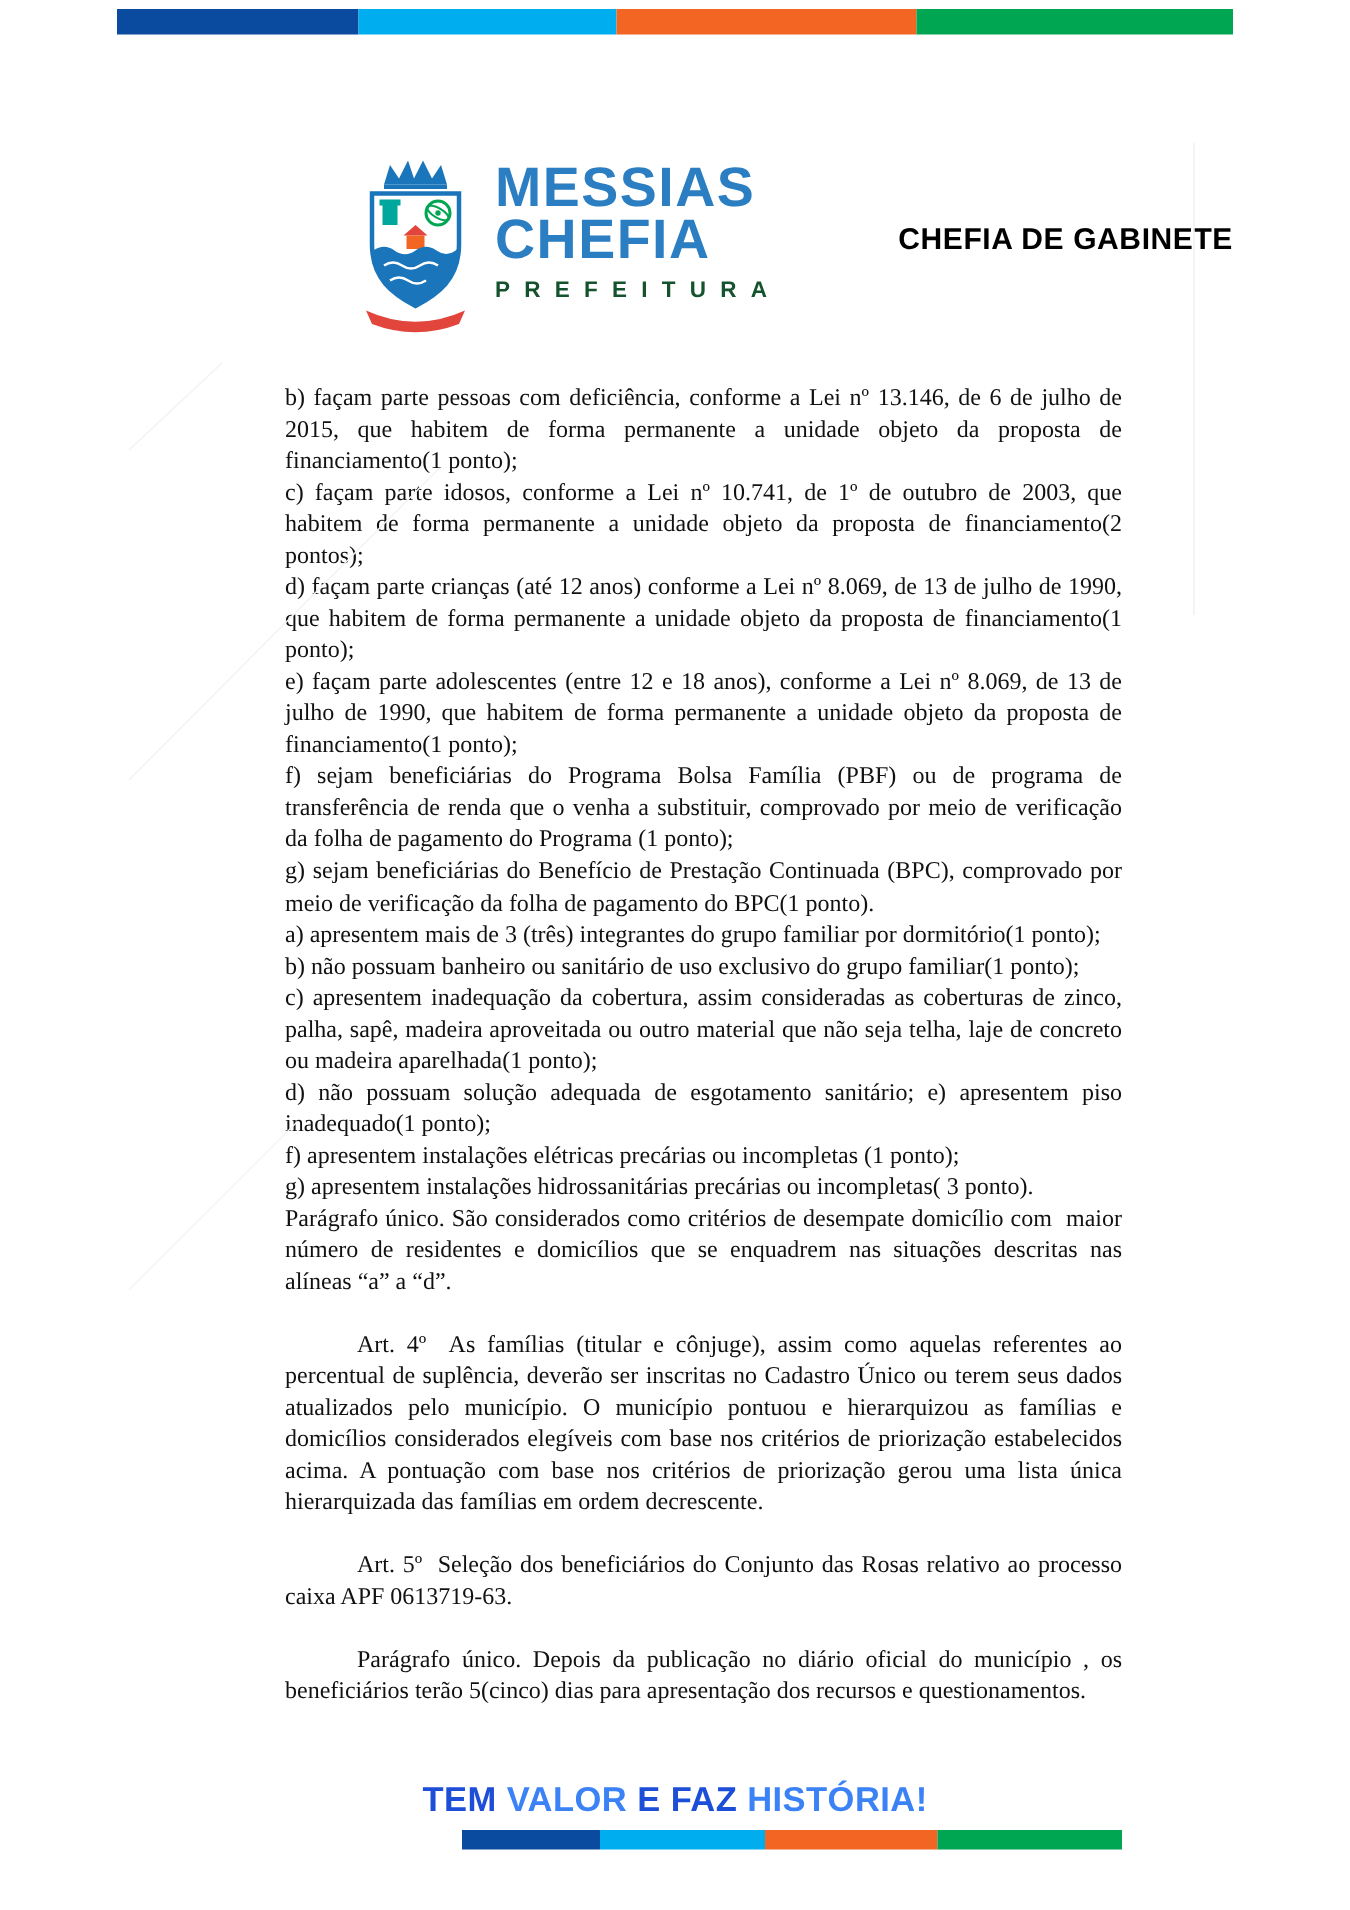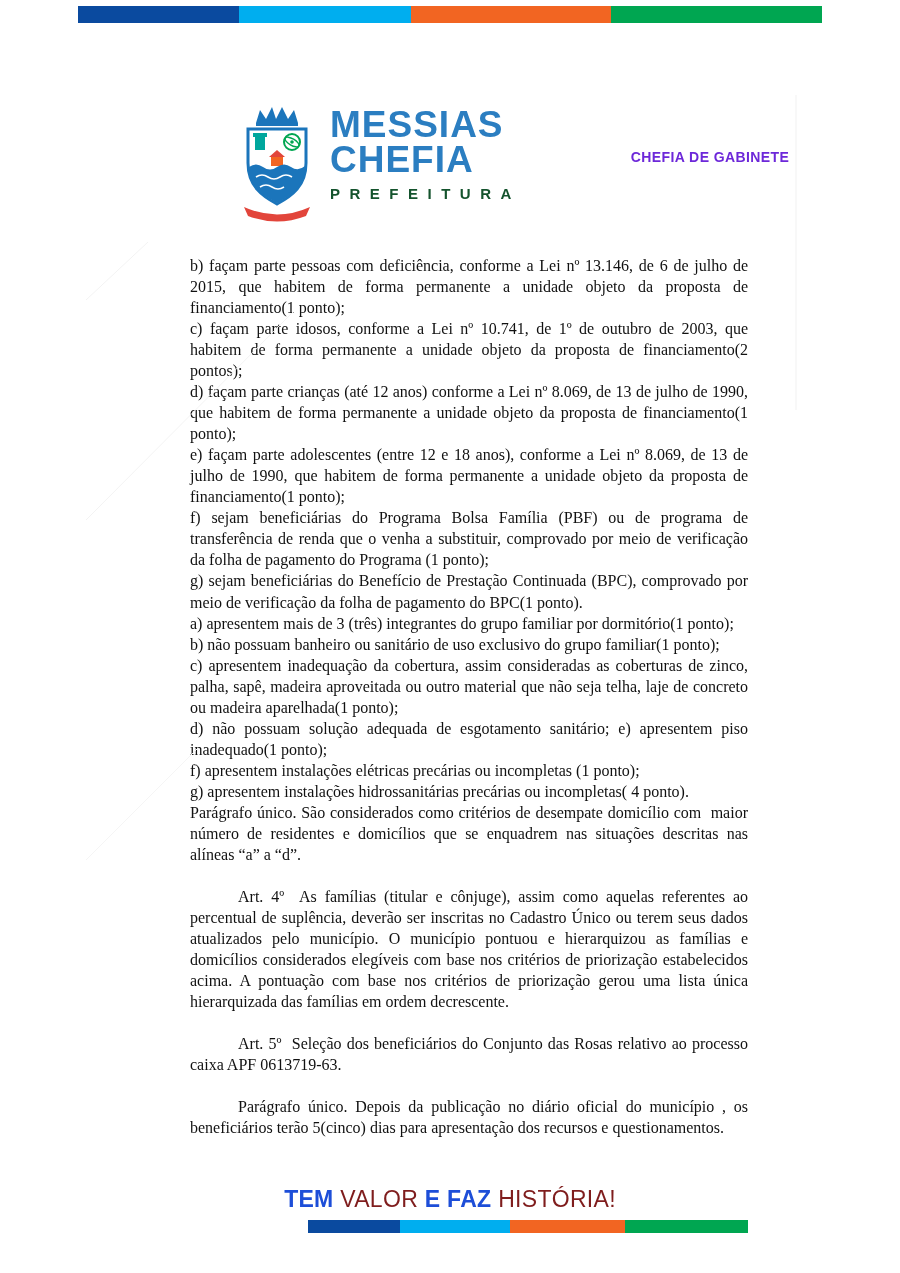--- a/index.html
+++ b/index.html
@@ -42,27 +42,27 @@
     color:#2b7ec1;
   }
   .brand-sub {
     margin-top:8px;
     font-size:15px;
     font-weight:600;
     letter-spacing:9.5px;
     color:#14532d;
   }
   .office {
-    margin-left:110px;
+    margin-left:78px;
     margin-top:44px;
     font-family:"Liberation Sans", sans-serif;
     font-weight:bold;
-    font-size:14px;
+    font-size:20px;
     letter-spacing:0.4px;
-    color:#6d28d9;
+    color:#000000;
     white-space:nowrap;
   }
 
   
   .content {
     margin:20px 74px 0 112px;
     text-align:justify;
     font-size:16px;
     line-height:1.315;
     font-family:Liberation Serif, serif;
@@ -77,21 +77,21 @@
     bottom:60px;
     left:0;
     width:100%;
     text-align:center;
     font-family:"Liberation Sans", sans-serif;
     font-size:23px;
     letter-spacing:0.3px;
     white-space:nowrap;
   }
   .slogan .light { color:#1d4ed8; font-weight:600; }
-  .slogan .bold  { color:#7f1d1d; font-weight:400; }
+  .slogan .bold  { color:#3b82f6; font-weight:700; }
 
   .botbar {
     position:absolute;
     bottom:40px;
     left:230px;
     width:440px;
     height:13px;
     display:flex;
   }
   .botbar .seg { height:100%; }
@@ -159,21 +159,21 @@
     <p>c) façam parte idosos, conforme a Lei nº 10.741, de 1º de outubro de 2003, que habitem de forma permanente a unidade objeto da proposta de financiamento(2 pontos);</p>
     <p>d) façam parte crianças (até 12 anos) conforme a Lei nº 8.069, de 13 de julho de 1990, que habitem de forma permanente a unidade objeto da proposta de financiamento(1 ponto);</p>
     <p>e) façam parte adolescentes (entre 12 e 18 anos), conforme a Lei nº 8.069, de 13 de julho de 1990, que habitem de forma permanente a unidade objeto da proposta de financiamento(1 ponto);</p>
     <p>f) sejam beneficiárias do Programa Bolsa Família (PBF) ou de programa de transferência de renda que o venha a substituir, comprovado por meio de verificação da folha de pagamento do Programa (1 ponto);</p>
     <p>g) sejam beneficiárias do Benefício de Prestação Continuada (BPC), comprovado por meio de verificação da folha de pagamento do BPC(1 ponto).</p>
     <p>a) apresentem mais de 3 (três) integrantes do grupo familiar por dormitório(1 ponto);</p>
     <p>b) não possuam banheiro ou sanitário de uso exclusivo do grupo familiar(1 ponto);</p>
     <p>c) apresentem inadequação da cobertura, assim consideradas as coberturas de zinco, palha, sapê, madeira aproveitada ou outro material que não seja telha, laje de concreto ou madeira aparelhada(1 ponto);</p>
     <p>d) não possuam solução adequada de esgotamento sanitário; e) apresentem piso inadequado(1 ponto);</p>
     <p>f) apresentem instalações elétricas precárias ou incompletas (1 ponto);</p>
-    <p>g) apresentem instalações hidrossanitárias precárias ou incompletas( 4 ponto).</p>
+    <p>g) apresentem instalações hidrossanitárias precárias ou incompletas( 3 ponto).</p>
     <p>Parágrafo único. São considerados como critérios de desempate domicílio com&nbsp; maior número de residentes e domicílios que se enquadrem nas situações descritas nas alíneas “a” a “d”.</p>
     <p class="space indent">Art. 4º&nbsp; As famílias (titular e cônjuge), assim como aquelas referentes ao percentual de suplência, deverão ser inscritas no Cadastro Único ou terem seus dados atualizados pelo município. O município pontuou e hierarquizou as famílias e domicílios considerados elegíveis com base nos critérios de priorização estabelecidos acima. A pontuação com base nos critérios de priorização gerou uma lista única hierarquizada das famílias em ordem decrescente.</p>
     <p class="space indent">Art. 5º&nbsp; Seleção dos beneficiários do Conjunto das Rosas relativo ao processo caixa APF 0613719-63.</p>
     <p class="space indent">Parágrafo único. Depois da publicação no diário oficial do município , os beneficiários terão 5(cinco) dias para apresentação dos recursos e questionamentos.</p>
   </div>
 
   <div class="slogan">
     <span class="light">TEM</span>
     <span class="bold">VALOR</span>
     <span class="light">E FAZ</span>

